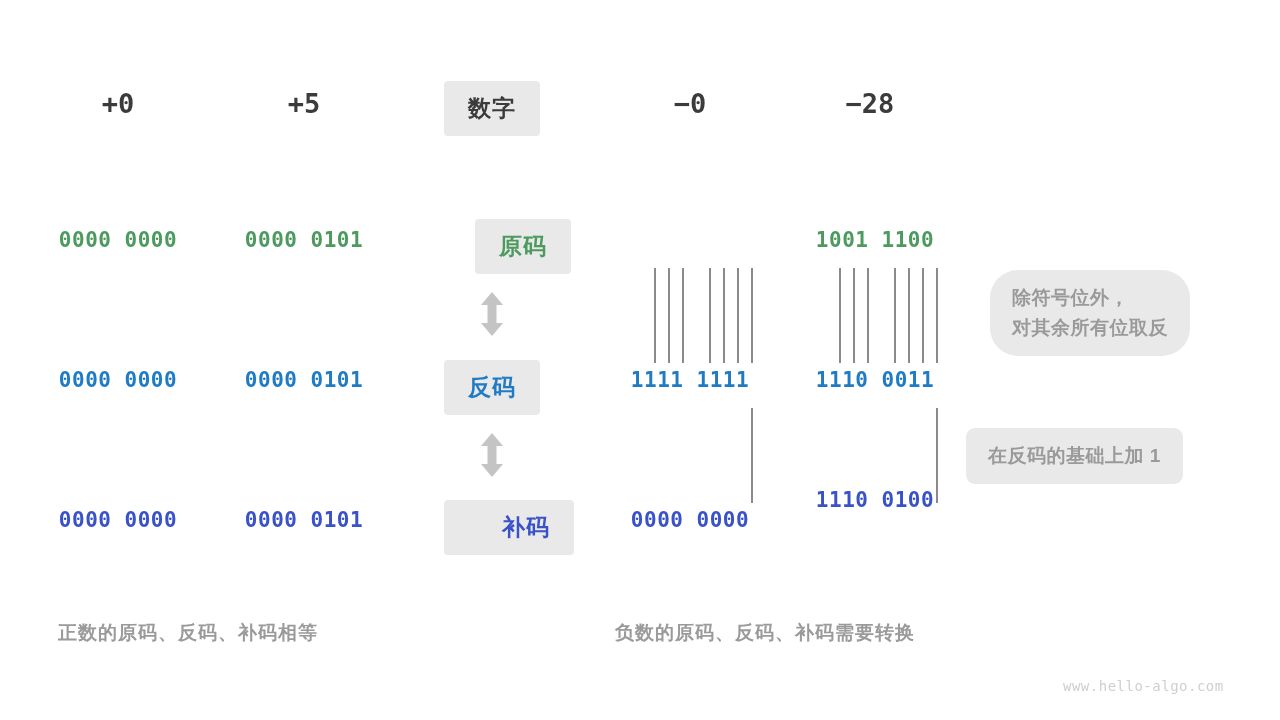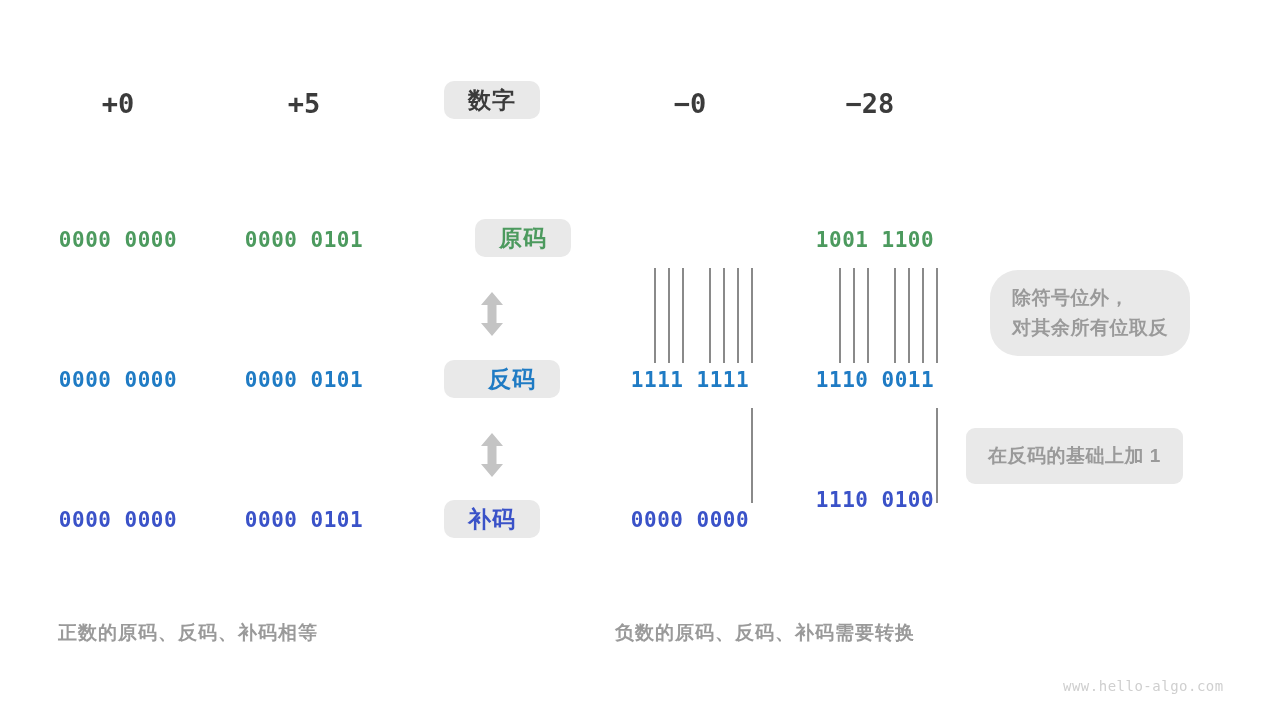--- a/index.html
+++ b/index.html
@@ -29,33 +29,33 @@
     font-weight: bold;
     color: #3b3b3b;
     text-align: center;
     letter-spacing: 0px;
     white-space: nowrap;
   }
 
   
   .badge {
     background: #e9e9e9;
-    border-radius: 10px;
+    border-radius: 4px;
     width: 96px;
-    height: 38px;
+    height: 55px;
     display: flex;
     align-items: center;
     justify-content: center;
     font-size: 23px;
     font-weight: bold;
     letter-spacing: 1px;
   }
   .badge-head  { color: #3b3b3b; }
   .badge-green { color: #4c9a5e; margin-left: 31px; }
-  .badge-blue  { color: #1f7bc4; padding-left: 20px; }
+  .badge-blue  { color: #1f7bc4; }
   .badge-indigo{ color: #3a52c8; }
 
   
   .bits {
     font-family: "DejaVu Sans Mono", "Liberation Mono", monospace;
     font-size: 21px;
     font-weight: bold;
     text-align: center;
     white-space: pre;
     letter-spacing: 0.5px;
@@ -171,21 +171,21 @@
   <div class="abs" style="left:479px; top:433px;">
     <svg class="dbl-arrow" viewBox="0 0 26 44" xmlns="http://www.w3.org/2000/svg">
       <path d="M13 0 L24 13 L17.5 13 L17.5 31 L24 31 L13 44 L2 31 L8.5 31 L8.5 13 L2 13 Z" fill="#c4c4c4"></path>
     </svg>
   </div>
 
   <div class="abs bits c-indigo" style="left:38px; top:508px; width:160px;">0000 0000</div>
 
   <div class="abs bits c-indigo" style="left:224px; top:508px; width:160px;">0000 0101</div>
 
-  <div class="abs badge badge-indigo" style="left:444px; top:500px;">补码</div>
+  <div class="abs badge badge-indigo" style="left:444px; top:500px;padding-left:34px;">补码</div>
 
   <div class="abs bits c-indigo" style="left:610px; top:508px; width:160px;">0000 0000</div>
 
   <div class="abs bits c-indigo" style="left:795px; top:488px; width:160px;">1110 0100</div>
 
   <div class="abs note" style="left:990px; top:270px;border-radius:28px;">除符号位外，
 对其余所有位取反</div>
 
   <div class="abs note" style="left:966px; top:428px;">在反码的基础上加  1</div>
 

